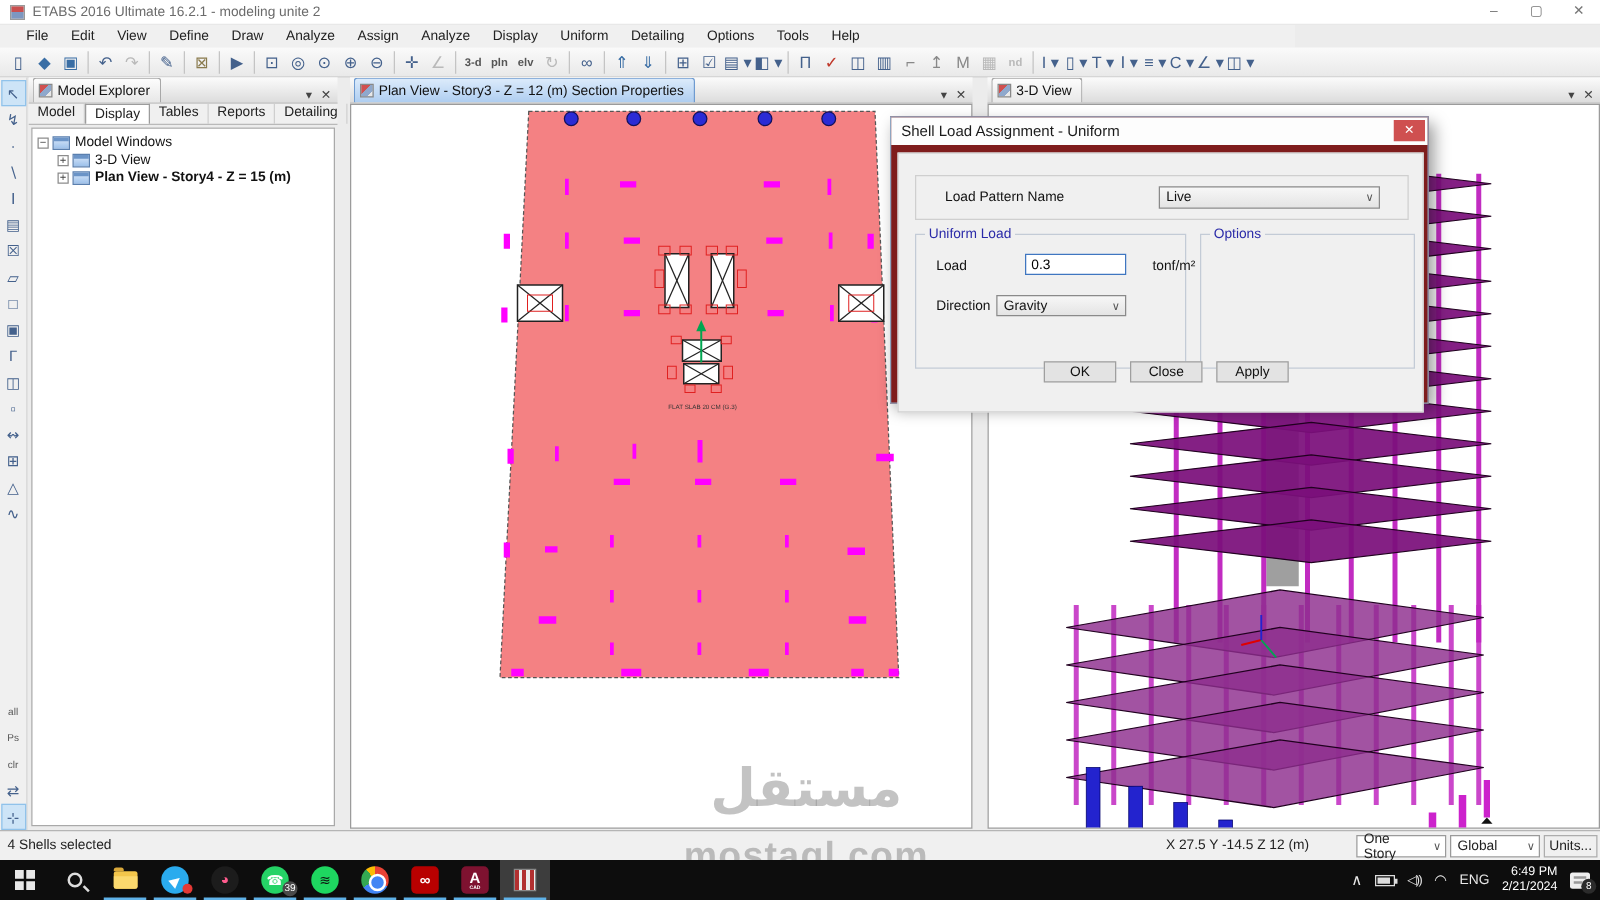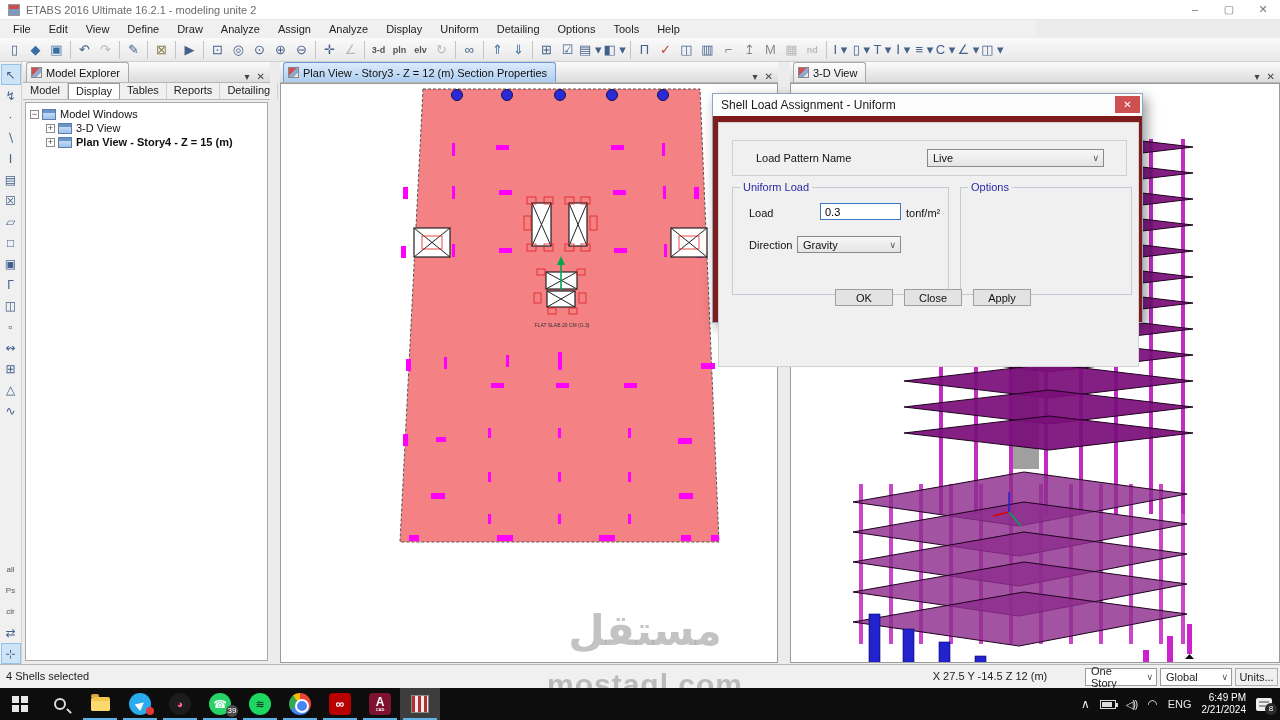--- a/index.html
+++ b/index.html
@@ -8,21 +8,21 @@
   #app { position:relative; width:1280px; height:720px; background:#ececec; }
 
   
   #titlebar { left:0; top:0; width:1280px; height:20px; background:#ffffff; display:flex; align-items:center; border-bottom:1px solid #e8e8e8;}
   #app-icon { width:12px; height:12px; margin:0 6px 0 8px; background:linear-gradient(180deg,#c94f4f 0 45%,#7d97c0 45%); border:1px solid #999; }
   #title-text { font-size:11px; color:#6b6b6b; }
   #win-controls { margin-left:auto; display:flex; }
   .winbtn { width:34px; height:20px; text-align:center; line-height:18px; font-size:11px; color:#777; }
 
   
-  #menubar { left:0; top:20px; width:1036px; height:18px; background:#f0f0f0; display:flex; align-items:center; padding-left:4px; }
+  #menubar { left:0; top:20px; width:1036px; height:18px; background:#f0f0f0; display:flex; align-items:center; padding-left:12px; }
   .menu-item { font-size:11px; color:#222; padding:2px 9px; }
 
   
   #toolbar { left:0; top:38px; width:1280px; height:24px; background:linear-gradient(#fafafa,#e9e9e9); border-bottom:1px solid #cfcfcf; display:flex; align-items:center; padding-left:4px; }
   .tb-icon { min-width:21px; height:20px; display:flex; align-items:center; justify-content:center; font-size:13px; color:#44618c; padding:0 1px;}
   .tb-text { font-size:9px; color:#555; font-weight:bold; }
   .tb-sep { width:1px; height:18px; background:#c4c4c4; margin:0 3px; }
 
   
   #leftstrip { left:0; top:62px; width:22px; height:602px; background:#f0f0f0; border-right:1px solid #d4d4d4; display:flex; flex-direction:column; align-items:center; padding-top:2px;}
@@ -56,21 +56,21 @@
   .tree-ico { width:14px; height:11px; background:linear-gradient(#dbe9fa,#9cc0ea); border:1px solid #5a7fae; margin-right:4px; position:relative; flex:0 0 14px;}
   .tree-ico::before { content:""; position:absolute; left:0; top:0; right:0; height:3px; background:#6b94c7; }
 
   
   #plan-svg, #svg3d { position:absolute; left:0; top:0; }
 
   
   #dialog { left:712px; top:93px; width:431px; height:230px; background:#7f1d1d; border:1px solid #8ea4bf; box-shadow:4px 5px 12px rgba(0,0,0,.4); z-index:30; }
   #dlg-title { height:22px; background:#fdfdfd; display:flex; align-items:center; padding-left:8px; font-size:12px; color:#1a1a1a; }
   #dlg-close { position:absolute; right:2px; top:2px; width:25px; height:17px; background:#cf5050; color:#fff; font-size:10px; text-align:center; line-height:17px; }
-  #dlg-body { position:absolute; left:5px; top:28px; width:421px; height:245px; border:1px solid #d2d2d2; background:#f0f0f0; }
+  #dlg-body { position:absolute; left:5px; top:28px; width:421px; height:208px; border:1px solid #d2d2d2; background:#f0f0f0; }
   #lp-box { position:absolute; left:13px; top:17px; width:395px; height:36px; border:1px solid #cfcfcf; }
   .dlg-label { position:absolute; font-size:11px; color:#111; }
   .combo { position:absolute; border:1px solid #8a8a8a; background:linear-gradient(#f7f7f7,#e4e4e4); font-size:11px; color:#111; display:flex; align-items:center; padding-left:5px; }
   .combo .arrow { margin-left:auto; padding-right:4px; color:#555; font-size:9px; }
   .groupbox { position:absolute; border:1px solid #c3cbd6; }
   .gb-legend { position:absolute; top:-7px; left:7px; background:#f0f0f0; padding:0 3px; font-size:11px; color:#2a2aa8; }
   #load-input { position:absolute; left:101px; top:80px; width:81px; height:17px; border:1px solid #3f76c0; font-size:11px; padding-left:4px; font-family:"Liberation Sans",sans-serif; }
   .radio-row { display:flex; align-items:center; height:21px; }
   .radio { width:11px; height:11px; border:1px solid #4a4a4a; border-radius:50%; margin-right:6px; position:relative; background:#fff; flex:0 0 11px;}
   .radio.checked::after { content:""; position:absolute; left:2px; top:2px; width:5px; height:5px; border-radius:50%; background:#222; }
@@ -467,21 +467,21 @@
       <div class="combo" style="left:208px; top:26px; width:177px; height:18px;">
         <span>Live</span>
         <span class="arrow">∨</span>
       </div>
 
       <div class="groupbox" style="left:13px; top:64px; width:217px; height:108px;">
         <div class="gb-legend">Uniform Load</div>
       </div>
       <div class="dlg-label" style="left:30px; top:84px;">Load</div>
       <input id="load-input" value="0.3" style="">
-      <div class="dlg-label" style="left:172px; top:84px;padding-left:15px;">tonf/m²</div>
+      <div class="dlg-label" style="left:188px; top:84px;padding-left:15px;">tonf/m²</div>
       <div class="dlg-label" style="left:30px; top:116px;">Direction</div>
       <div class="combo" style="left:78px; top:113px; width:104px; height:17px;">
         <span>Gravity</span>
         <span class="arrow">∨</span>
       </div>
 
       <div class="groupbox" style="left:241px; top:64px; width:172px; height:108px;">
         <div class="gb-legend">Options</div>
       </div>
 

